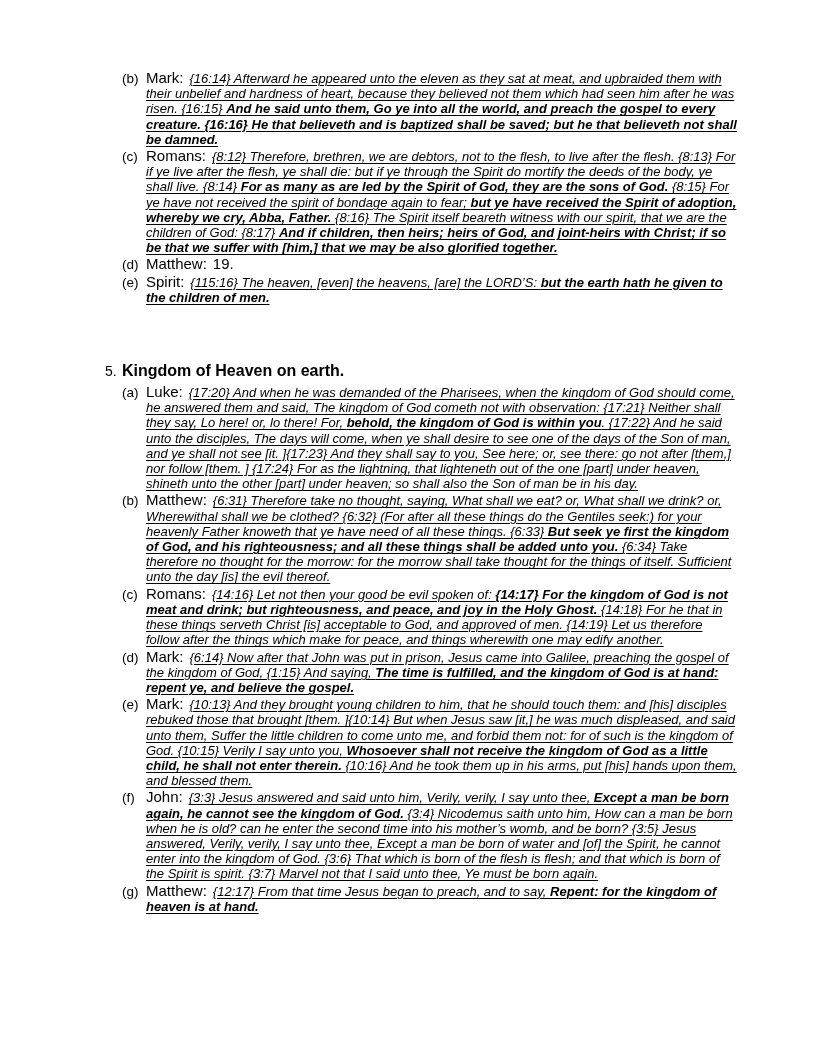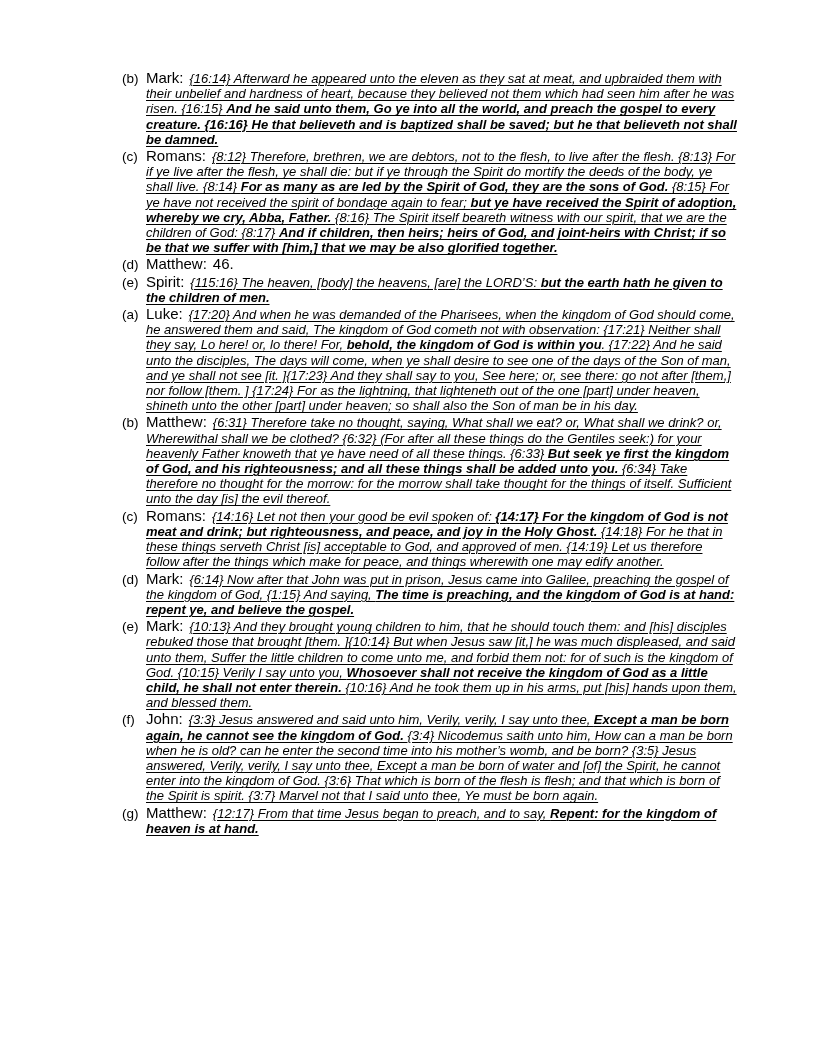--- a/index.html
+++ b/index.html
@@ -51,23 +51,24 @@
     font-size: 14px;
   }
 </style>
 </head>
 <body>
 
 <div class="page">
   <div>
       <div class="item"><span class="marker">(b)</span><span class="book">Mark:</span><span class="verse">{16:14} Afterward he appeared unto the eleven as they sat at meat, and upbraided them with their unbelief and hardness of heart, because they believed not them which had seen him after he was risen. {16:15} </span><span class="verse bold">And he said unto them, Go ye into all the world, and preach the gospel to every creature. {16:16} He that believeth and is baptized shall be saved; but he that believeth not shall be damned.</span></div>
       <div class="item"><span class="marker">(c)</span><span class="book">Romans:</span><span class="verse">{8:12} Therefore, brethren, we are debtors, not to the flesh, to live after the flesh. {8:13} For if ye live after the flesh, ye shall die: but if ye through the Spirit do mortify the deeds of the body, ye shall live. {8:14} </span><span class="verse bold">For as many as are led by the Spirit of God, they are the sons of God. </span><span class="verse">{8:15} For ye have not received the spirit of bondage again to fear; </span><span class="verse bold">but ye have received the Spirit of adoption, whereby we cry, Abba, Father. </span><span class="verse">{8:16} The Spirit itself beareth witness with our spirit, that we are the children of God: {8:17} </span><span class="verse bold">And if children, then heirs; heirs of God, and joint-heirs with Christ; if so be that we suffer with [him,] that we may be also glorified together.</span></div>
-      <div class="item"><span class="marker">(d)</span><span class="book">Matthew:</span><span class="plain">46.</span></div>
-      <div class="item"><span class="marker">(e)</span><span class="book">Spirit:</span><span class="verse">{115:16} The heaven, [body] the heavens, [are] the LORD’S: </span><span class="verse bold">but the earth hath he given to the children of men.</span></div>
+      <div class="item"><span class="marker">(d)</span><span class="book">Matthew:</span><span class="plain">19.</span></div>
+      <div class="item"><span class="marker">(e)</span><span class="book">Spirit:</span><span class="verse">{115:16} The heaven, [even] the heavens, [are] the LORD’S: </span><span class="verse bold">but the earth hath he given to the children of men.</span></div>
+      <div class="heading"><span class="heading-number">5.</span><span class="heading-title">Kingdom of Heaven on earth.</span></div>
       <div class="item"><span class="marker">(a)</span><span class="book">Luke:</span><span class="verse">{17:20} And when he was demanded of the Pharisees, when the kingdom of God should come, he answered them and said, The kingdom of God cometh not with observation: {17:21} Neither shall they say, Lo here! or, lo there! For, </span><span class="verse bold">behold, the kingdom of God is within you</span><span class="verse">. {17:22} And he said unto the disciples, The days will come, when ye shall desire to see one of the days of the Son of man, and ye shall not see [it. ]{17:23} And they shall say to you, See here; or, see there: go not after [them,] nor follow [them. ] {17:24} For as the lightning, that lighteneth out of the one [part] under heaven, shineth unto the other [part] under heaven; so shall also the Son of man be in his day.</span></div>
       <div class="item"><span class="marker">(b)</span><span class="book">Matthew:</span><span class="verse">{6:31} Therefore take no thought, saying, What shall we eat? or, What shall we drink? or, Wherewithal shall we be clothed? {6:32} (For after all these things do the Gentiles seek:) for your heavenly Father knoweth that ye have need of all these things. {6:33} </span><span class="verse bold">But seek ye first the kingdom of God, and his righteousness; and all these things shall be added unto you. </span><span class="verse">{6:34} Take therefore no thought for the morrow: for the morrow shall take thought for the things of itself. Sufficient unto the day [is] the evil thereof.</span></div>
       <div class="item"><span class="marker">(c)</span><span class="book">Romans:</span><span class="verse">{14:16} Let not then your good be evil spoken of: </span><span class="verse bold">{14:17} For the kingdom of God is not meat and drink; but righteousness, and peace, and joy in the Holy Ghost. </span><span class="verse">{14:18} For he that in these things serveth Christ [is] acceptable to God, and approved of men. {14:19} Let us therefore follow after the things which make for peace, and things wherewith one may edify another.</span></div>
-      <div class="item"><span class="marker">(d)</span><span class="book">Mark:</span><span class="verse">{6:14} Now after that John was put in prison, Jesus came into Galilee, preaching the gospel of the kingdom of God, {1:15} And saying, </span><span class="verse bold">The time is preaching, and the kingdom of God is at hand: repent ye, and believe the gospel.</span></div>
+      <div class="item"><span class="marker">(d)</span><span class="book">Mark:</span><span class="verse">{6:14} Now after that John was put in prison, Jesus came into Galilee, preaching the gospel of the kingdom of God, {1:15} And saying, </span><span class="verse bold">The time is fulfilled, and the kingdom of God is at hand: repent ye, and believe the gospel.</span></div>
       <div class="item"><span class="marker">(e)</span><span class="book">Mark:</span><span class="verse">{10:13} And they brought young children to him, that he should touch them: and [his] disciples rebuked those that brought [them. ]{10:14} But when Jesus saw [it,] he was much displeased, and said unto them, Suffer the little children to come unto me, and forbid them not: for of such is the kingdom of God. {10:15} Verily I say unto you, </span><span class="verse bold">Whosoever shall not receive the kingdom of God as a little child, he shall not enter therein. </span><span class="verse">{10:16} And he took them up in his arms, put [his] hands upon them, and blessed them.</span></div>
       <div class="item"><span class="marker">(f)</span><span class="book">John:</span><span class="verse">{3:3} Jesus answered and said unto him, Verily, verily, I say unto thee, </span><span class="verse bold">Except a man be born again, he cannot see the kingdom of God. </span><span class="verse">{3:4} Nicodemus saith unto him, How can a man be born when he is old? can he enter the second time into his mother’s womb, and be born? {3:5} Jesus answered, Verily, verily, I say unto thee, Except a man be born of water and [of] the Spirit, he cannot enter into the kingdom of God. {3:6} That which is born of the flesh is flesh; and that which is born of the Spirit is spirit. {3:7} Marvel not that I said unto thee, Ye must be born again.</span></div>
       <div class="item"><span class="marker">(g)</span><span class="book">Matthew:</span><span class="verse">{12:17} From that time Jesus began to preach, and to say, </span><span class="verse bold">Repent: for the kingdom of heaven is at hand.</span></div>
     </div>
 </div>
 
 </body></html>

